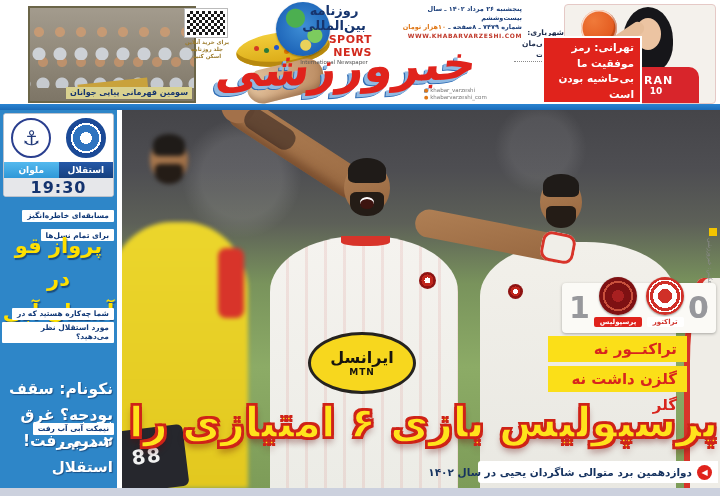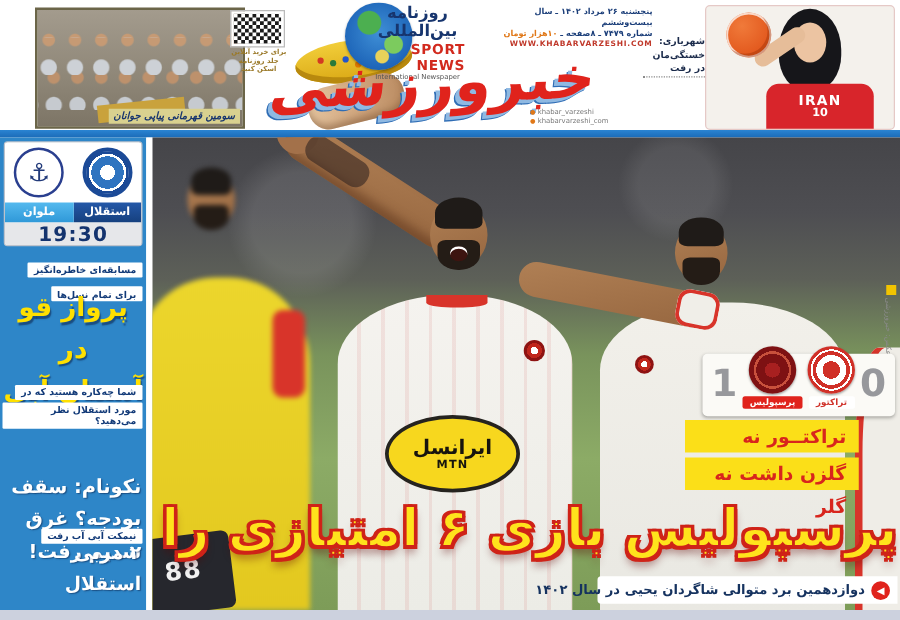--- a/index.html
+++ b/index.html
@@ -17,21 +17,21 @@
     border:2px solid #6b6548; overflow:hidden;
     background:
       radial-gradient(circle at 9px 24px, #cdd1d6 6px, transparent 7px) 0 22px/21px 30px repeat-x,
       radial-gradient(circle at 9px 8px,  #c69a74 4.5px, transparent 5.5px) 0 16px/21px 30px repeat-x,
       radial-gradient(circle at 9px 24px, #c6cacf 6px, transparent 7px) 4px 52px/19px 28px repeat-x,
       radial-gradient(circle at 9px 8px,  #bd916c 4.5px, transparent 5.5px) 4px 46px/19px 28px repeat-x,
       linear-gradient(180deg,#a39b8d 0%, #8e8677 60%, #7d7566 100%);
   }
   .wrestling-captions { position:absolute; left:0; right:0; bottom:2px; text-align:right; }
   .cap-strip { display:inline-block; background:#d9d18f; color:#17356e;
-    font-size:8px; font-weight:bold; padding:1px 4px; margin:1px 2px 0 0; line-height:10px;font-style:italic; }
+    font-size:8px; font-weight:bold; padding:1px 4px; margin:1px 2px 0 0; line-height:10px; }
   .ribbon { position:absolute; left:48px; bottom:6px; width:70px; height:14px;
     background:#c9a23c; transform:rotate(-6deg); color:#fff; font-size:8px;
     font-weight:bold; text-align:center; line-height:14px; letter-spacing:6px; }
 
   .qr-block { left:185px; top:9px; width:44px; text-align:center; }
   .qr { width:42px; height:28px; border:2px solid #fff; outline:1px solid #bbb;
     background:repeating-conic-gradient(#1a1a1a 0% 25%, #ffffff 0% 50%) 0 0/6px 6px; }
   .qr-cap { margin-top:2px; font-size:5.5px; font-weight:bold; color:#9b7a2a; line-height:7px; }
 
   .fist { left:246px; top:64px; width:78px; height:34px; border-radius:16px;
@@ -305,20 +305,26 @@
     <div class="bb-hijab"></div>
     <div class="bb-face"></div>
     <div class="bb-arm"></div>
     <div class="bb-ball"></div>
     <div class="bb-jersey">
       <div class="jname">IRAN</div>
       <div class="jnum">10</div>
     </div>
   </div>
 
+  <div class="abs red-quote fa">
+    <div>تهرانی: رمز</div>
+    <div>موفقیت ما</div>
+    <div>بی‌حاشیه بودن</div>
+    <div>است</div>
+  </div>
 
   <div class="abs divider"></div>
 
   <div class="abs sidebar">
 
     <div class="match-card">
       <div class="logos-row">
         <div class="logo-circ esteghlal"></div>
         <div class="logo-circ malavan">⚓</div>
       </div>

